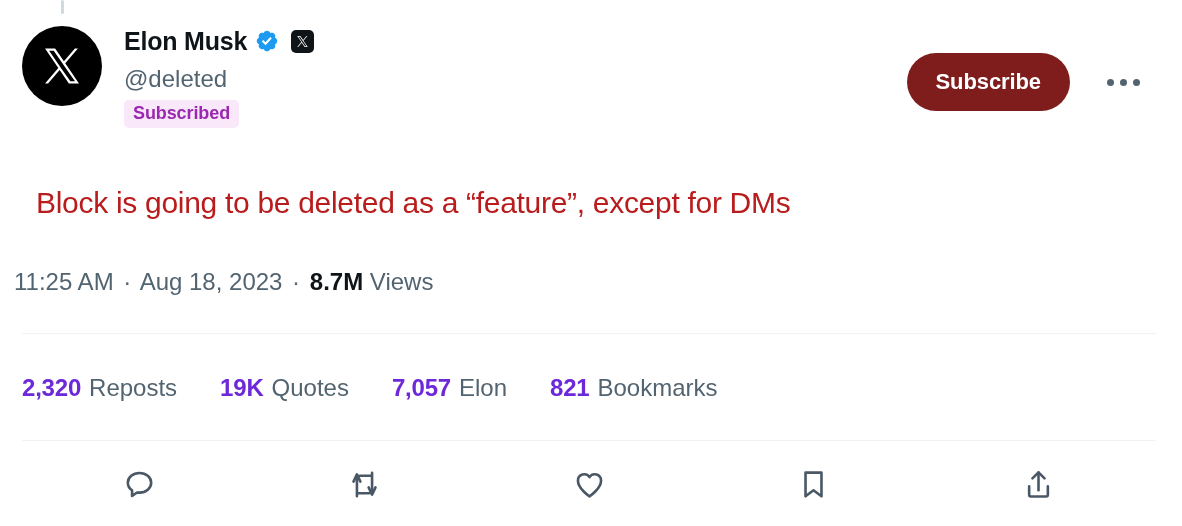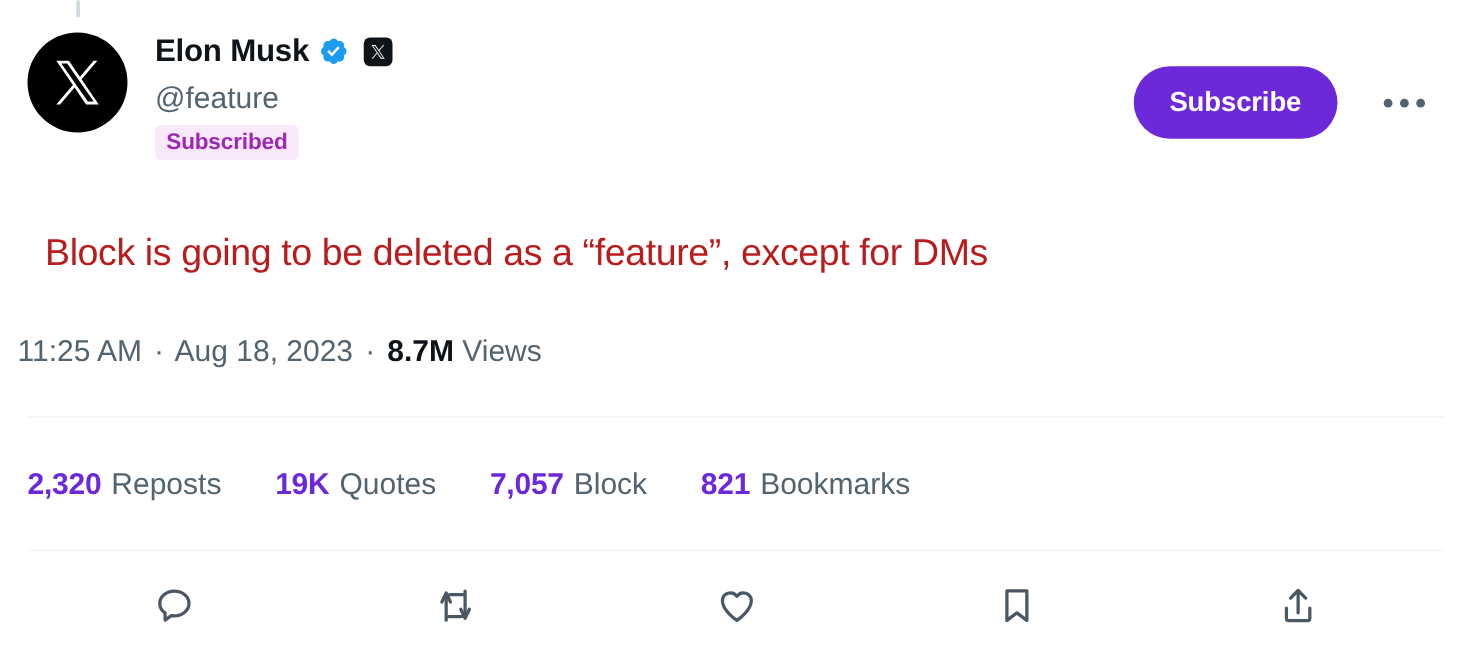--- a/index.html
+++ b/index.html
@@ -120,21 +120,21 @@
 
   
   .subscribe-button {
     position: absolute;
     right: 90px;
     top: 29px;
     height: 58px;
     padding: 0 29px;
     border: none;
     border-radius: 999px;
-    background: #6d28d9;
+    background: #7f1d1d;
     color: #ffffff;
     font-family: "Liberation Sans", sans-serif;
     font-size: 22px;
     font-weight: bold;
     letter-spacing: -0.1px;
     cursor: pointer;
   }
 
   .more-button {
     position: absolute;
@@ -280,21 +280,21 @@
           </svg>
         </span>
 
         <span class="affiliate-badge">
           <svg viewBox="0 0 24 24" aria-hidden="true">
             <path fill="#ffffff" d="M13.86 10.47 21.1 2h-1.72l-6.29 7.35L8.07 2H2.3l7.6 11.12L2.3 22h1.72l6.64-7.77L15.93 22h5.77l-7.84-11.53Zm-2.35 2.75-.77-1.11L4.64 3.3h2.64l4.94 7.1.77 1.1 6.43 9.22h-2.64l-5.27-7.5Z"></path>
           </svg>
         </span>
       </div>
 
-      <div class="handle">@feature</div>
+      <div class="handle">@deleted</div>
 
       <div>
         <span class="subscribed-badge">Subscribed</span>
       </div>
     </div>
 
     <button class="subscribe-button">Subscribe</button>
 
     <div class="more-button">
       <span class="dot"></span>
@@ -320,21 +320,21 @@
     <div class="stat">
       <span class="value">2,320</span>
       <span class="label">Reposts</span>
     </div>
     <div class="stat">
       <span class="value">19K</span>
       <span class="label">Quotes</span>
     </div>
     <div class="stat">
       <span class="value">7,057</span>
-      <span class="label">Block</span>
+      <span class="label">Elon</span>
     </div>
     <div class="stat">
       <span class="value">821</span>
       <span class="label">Bookmarks</span>
     </div>
   </div>
 
   <div class="divider divider-bottom"></div>
 
   <div class="action-bar">

